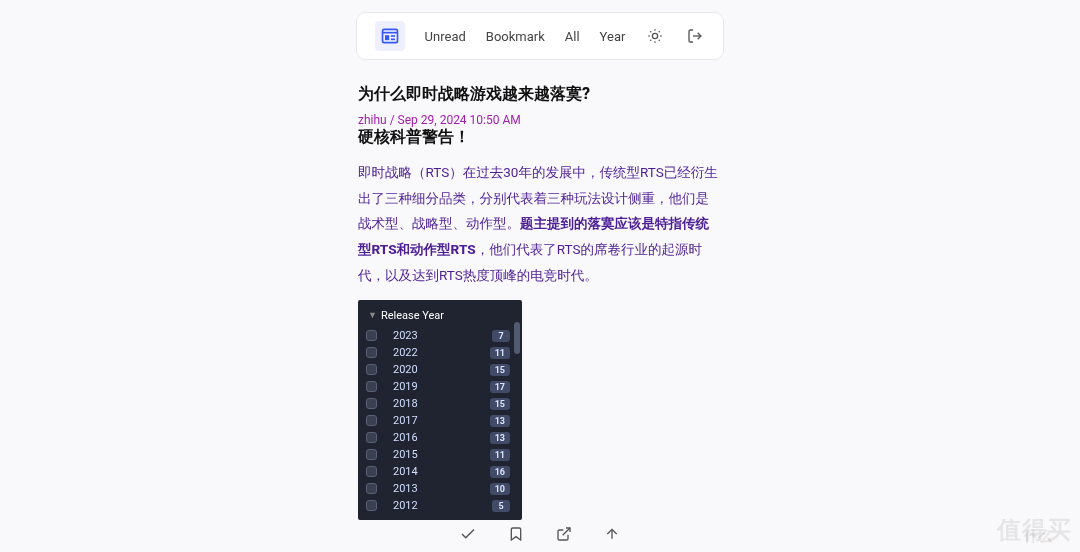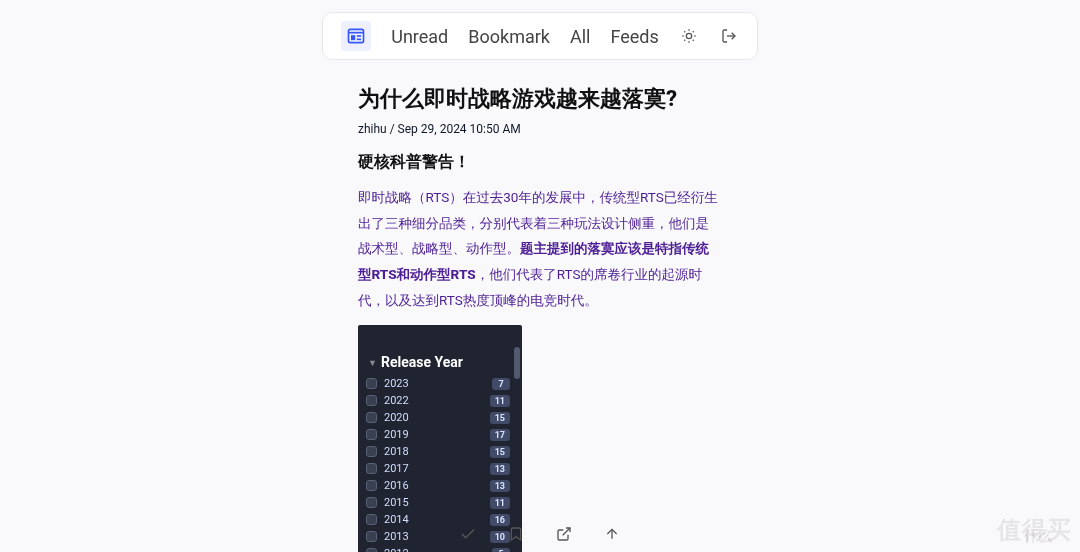--- a/index.html
+++ b/index.html
@@ -21,39 +21,39 @@
       width: fit-content;
       margin: 12px auto 24px;
     }
     .toolbar-icon-box {
       width: 30px; height: 30px;
       display: flex; align-items: center; justify-content: center;
       border-radius: 4px;
     }
     .toolbar-icon-box.active { background: #eef0ff; }
     .nav-item {
-      font-size: 18px;
+      font-size: 13px;
       color: #444;
       cursor: pointer;
     }
     .article {
       max-width: 380px;
       margin: 0 auto;
       padding: 0 8px 80px;
     }
     .article-title {
-      font-size: 22px;
+      font-size: 16px;
       font-weight: 800;
       margin-bottom: 8px;
       color: #111;
     }
     .article-meta {
       font-size: 12px;
-      color: #0f172a;
-      margin-bottom: 16px;
+      color: #a21caf;
+      margin-bottom: 0;
     }
     .section-heading {
       font-size: 16px;
       font-weight: 800;
       margin-bottom: 12px;
       color: #111;
     }
     .article-body p {
       font-size: 13.5px;
       line-height: 1.9;
@@ -64,42 +64,41 @@
     .filter-panel {
       background: #1f2430;
       color: #fff;
       border-radius: 2px;
       padding: 6px 0 6px 8px;
       margin: 10px 0 18px;
       position: relative;
       width: 164px;
     }
     .filter-header {
-      font-size: 14px;
-      font-weight: 700;
+      font-size: 11px;
+      font-weight: 400;
       padding: 3px 0 5px 2px;
-      margin-top: 20px;
     }
     .filter-header::before {
       content: "▼";
       font-size: 9px;
       margin-right: 4px;
       color: #888;
       display: inline-block;
       transform: translateY(-1px);
     }
     .filter-rows { padding-right: 12px; }
     .filter-row {
       display: flex;
       align-items: center;
       justify-content: space-between;
       padding: 2px 0;
       font-size: 11px;
     }
-    .filter-left { display: flex; align-items: center; gap: 7px; }
+    .filter-left { display: flex; align-items: center; gap: 16px; }
     .checkbox {
       width: 11px; height: 11px;
       border-radius: 3px;
       background: #3a4050;
       border: 1px solid #586177;
     }
     .filter-year { color: #d1deff; }
     .filter-count {
       background: #414a66;
       color: #d9e2ff;
@@ -159,21 +158,21 @@
       <rect x="3" y="4" width="18" height="16" rx="2" stroke="#3758f9" stroke-width="2"></rect>
       <rect x="6" y="11" width="5" height="6" fill="#3758f9"></rect>
       <line x1="13" y1="12" x2="18" y2="12" stroke="#3758f9" stroke-width="2"></line>
       <line x1="13" y1="16" x2="18" y2="16" stroke="#3758f9" stroke-width="2"></line>
       <line x1="3" y1="8" x2="21" y2="8" stroke="#3758f9" stroke-width="2"></line>
     </svg>
   </div>
   <span class="nav-item">Unread</span>
   <span class="nav-item">Bookmark</span>
   <span class="nav-item">All</span>
-  <span class="nav-item">Feeds</span>
+  <span class="nav-item">Year</span>
   <div class="ico">
     <svg width="16" height="16" viewBox="0 0 24 24" fill="none" stroke="#555" stroke-width="2">
       <circle cx="12" cy="12" r="4"></circle>
       <line x1="12" y1="2" x2="12" y2="4"></line>
         <line x1="12" y1="20" x2="12" y2="22"></line>
       <line x1="4.9" y1="4.9" x2="6.3" y2="6.3"></line>
         <line x1="17.7" y1="17.7" x2="19.1" y2="19.1"></line>
       <line x1="2" y1="12" x2="4" y2="12"></line>
         <line x1="20" y1="12" x2="22" y2="12"></line>
       <line x1="4.9" y1="19.1" x2="6.3" y2="17.7"></line>

